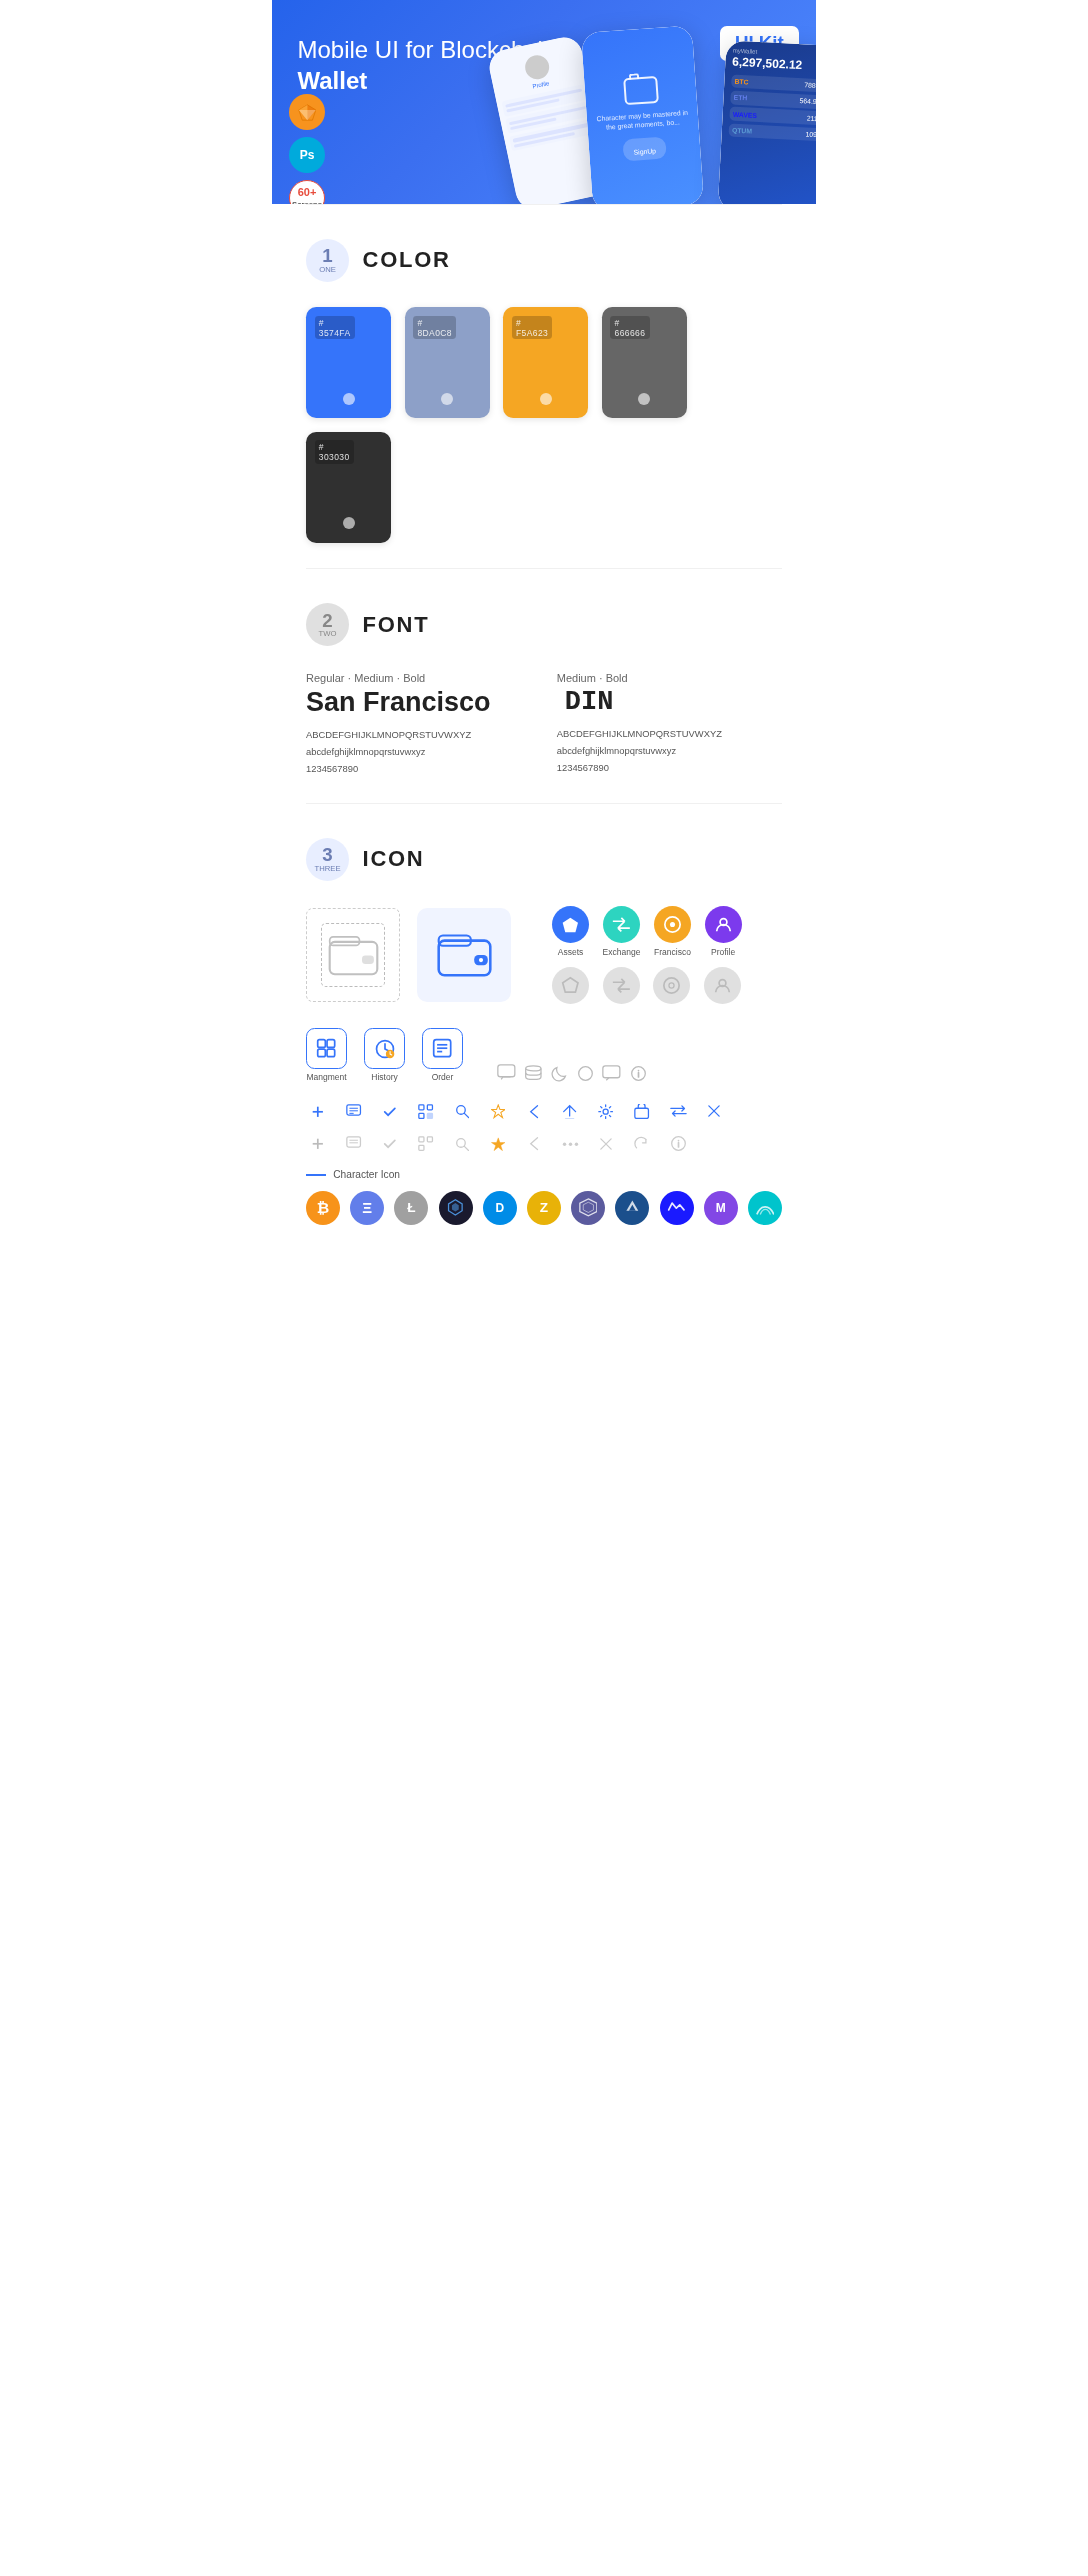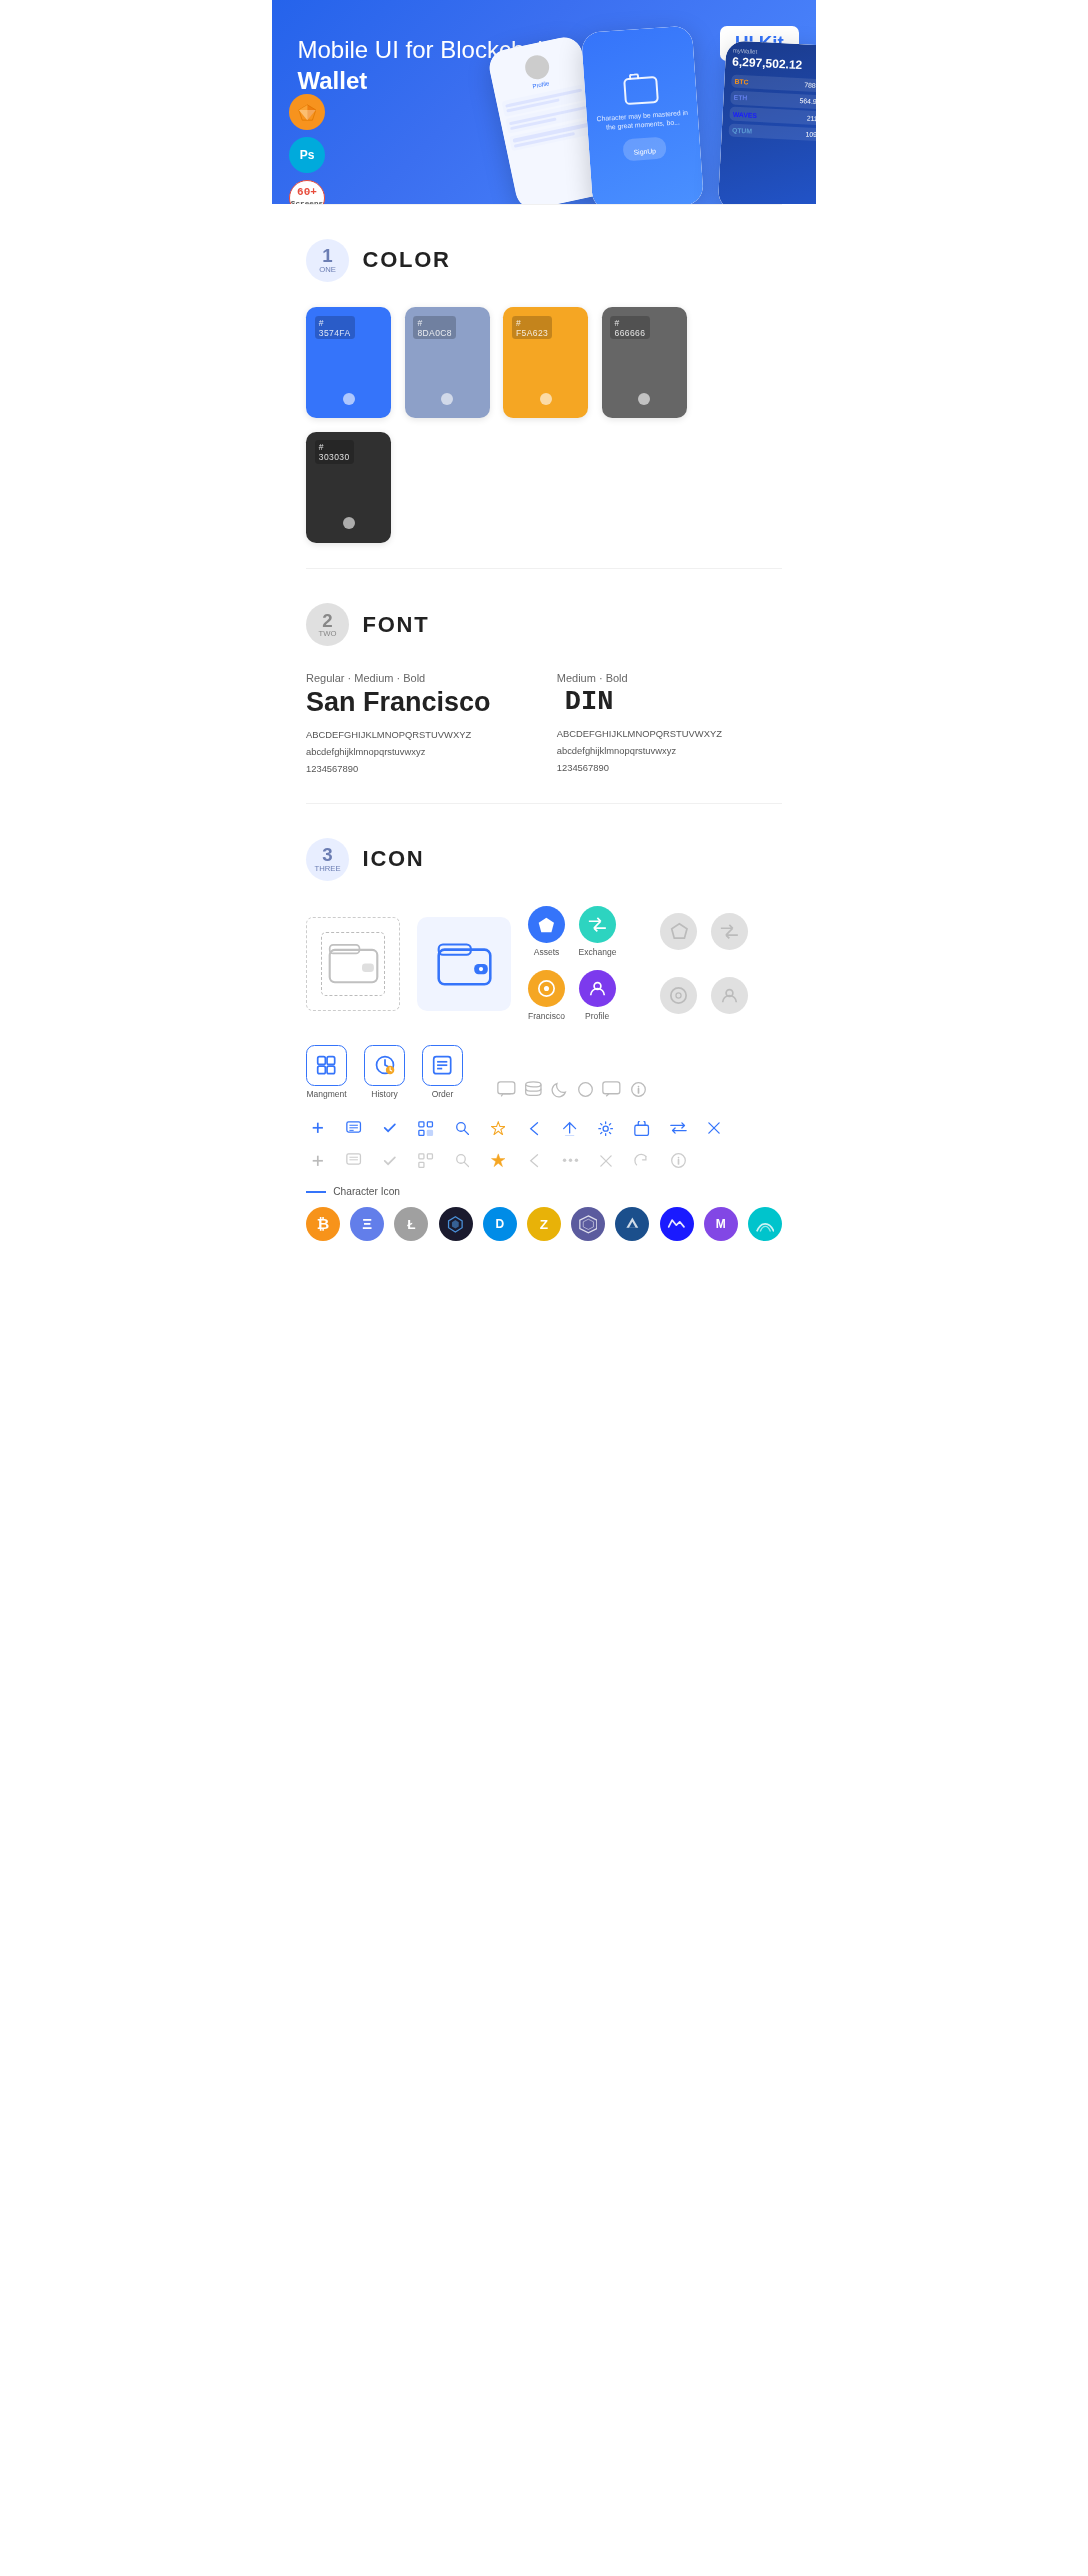--- a/index.html
+++ b/index.html
@@ -47,21 +47,21 @@
       border-radius: 50%;
       display: flex;
       align-items: center;
       justify-content: center;
       font-weight: 700;
       font-size: 9.4px;
       color: #fff;
     }
     .badge-sketch { background: #f7931e; }
     .badge-ps { background: #00aadc; }
-    .badge-screens { background: #fff; color: #e74c3c; border: 1.7px solid #e74c3c; font-size: 8.5px; text-align: center; line-height: 1.2; font-family: Liberation Mono, monospace; }
+    .badge-screens { background: #fff; color: #e74c3c; border: 1.7px solid #e74c3c; font-size: 8.5px; text-align: center; line-height: 1.2; }
 
     
     .phones-area {
       position: absolute;
       right: -17px;
       bottom: -8.5px;
       width: 357px;
       height: 187px;
       display: flex;
       align-items: flex-end;
@@ -521,21 +521,21 @@
 
     <div style="width:94px;height:94px;display:flex;align-items:center;justify-content:center;background:#f0f4ff;border-radius:10.2px;">
       <svg width="55" height="44" viewBox="0 0 65 52" fill="none">
         <rect x="2" y="9" width="61" height="41" rx="7" stroke="#3574fa" stroke-width="3" fill="none"></rect>
         <rect x="2" y="3" width="38" height="12" rx="5" stroke="#3574fa" stroke-width="2.5" fill="none"></rect>
         <rect x="44" y="26" width="16" height="12" rx="5" fill="#3574fa"></rect>
         <circle cx="52" cy="32" r="2.5" fill="#fff"></circle>
       </svg>
     </div>
 
-    <div style="display:flex;flex-direction:row;gap:10.2px;flex:1;">
+    <div style="display:flex;flex-direction:column;gap:10.2px;flex:1;margin-left:24px;">
       <div class="icon-row">
         <div class="icon-item">
           <div class="icon-circle blue">
             <svg width="18.7" height="18.7" viewBox="0 0 22 22" fill="white">
                 <polygon points="11,2 20,8 17,19 5,19 2,8"></polygon>
               </svg>
           </div>
           <span class="icon-label">Assets</span>
         </div>
         <div class="icon-item">

